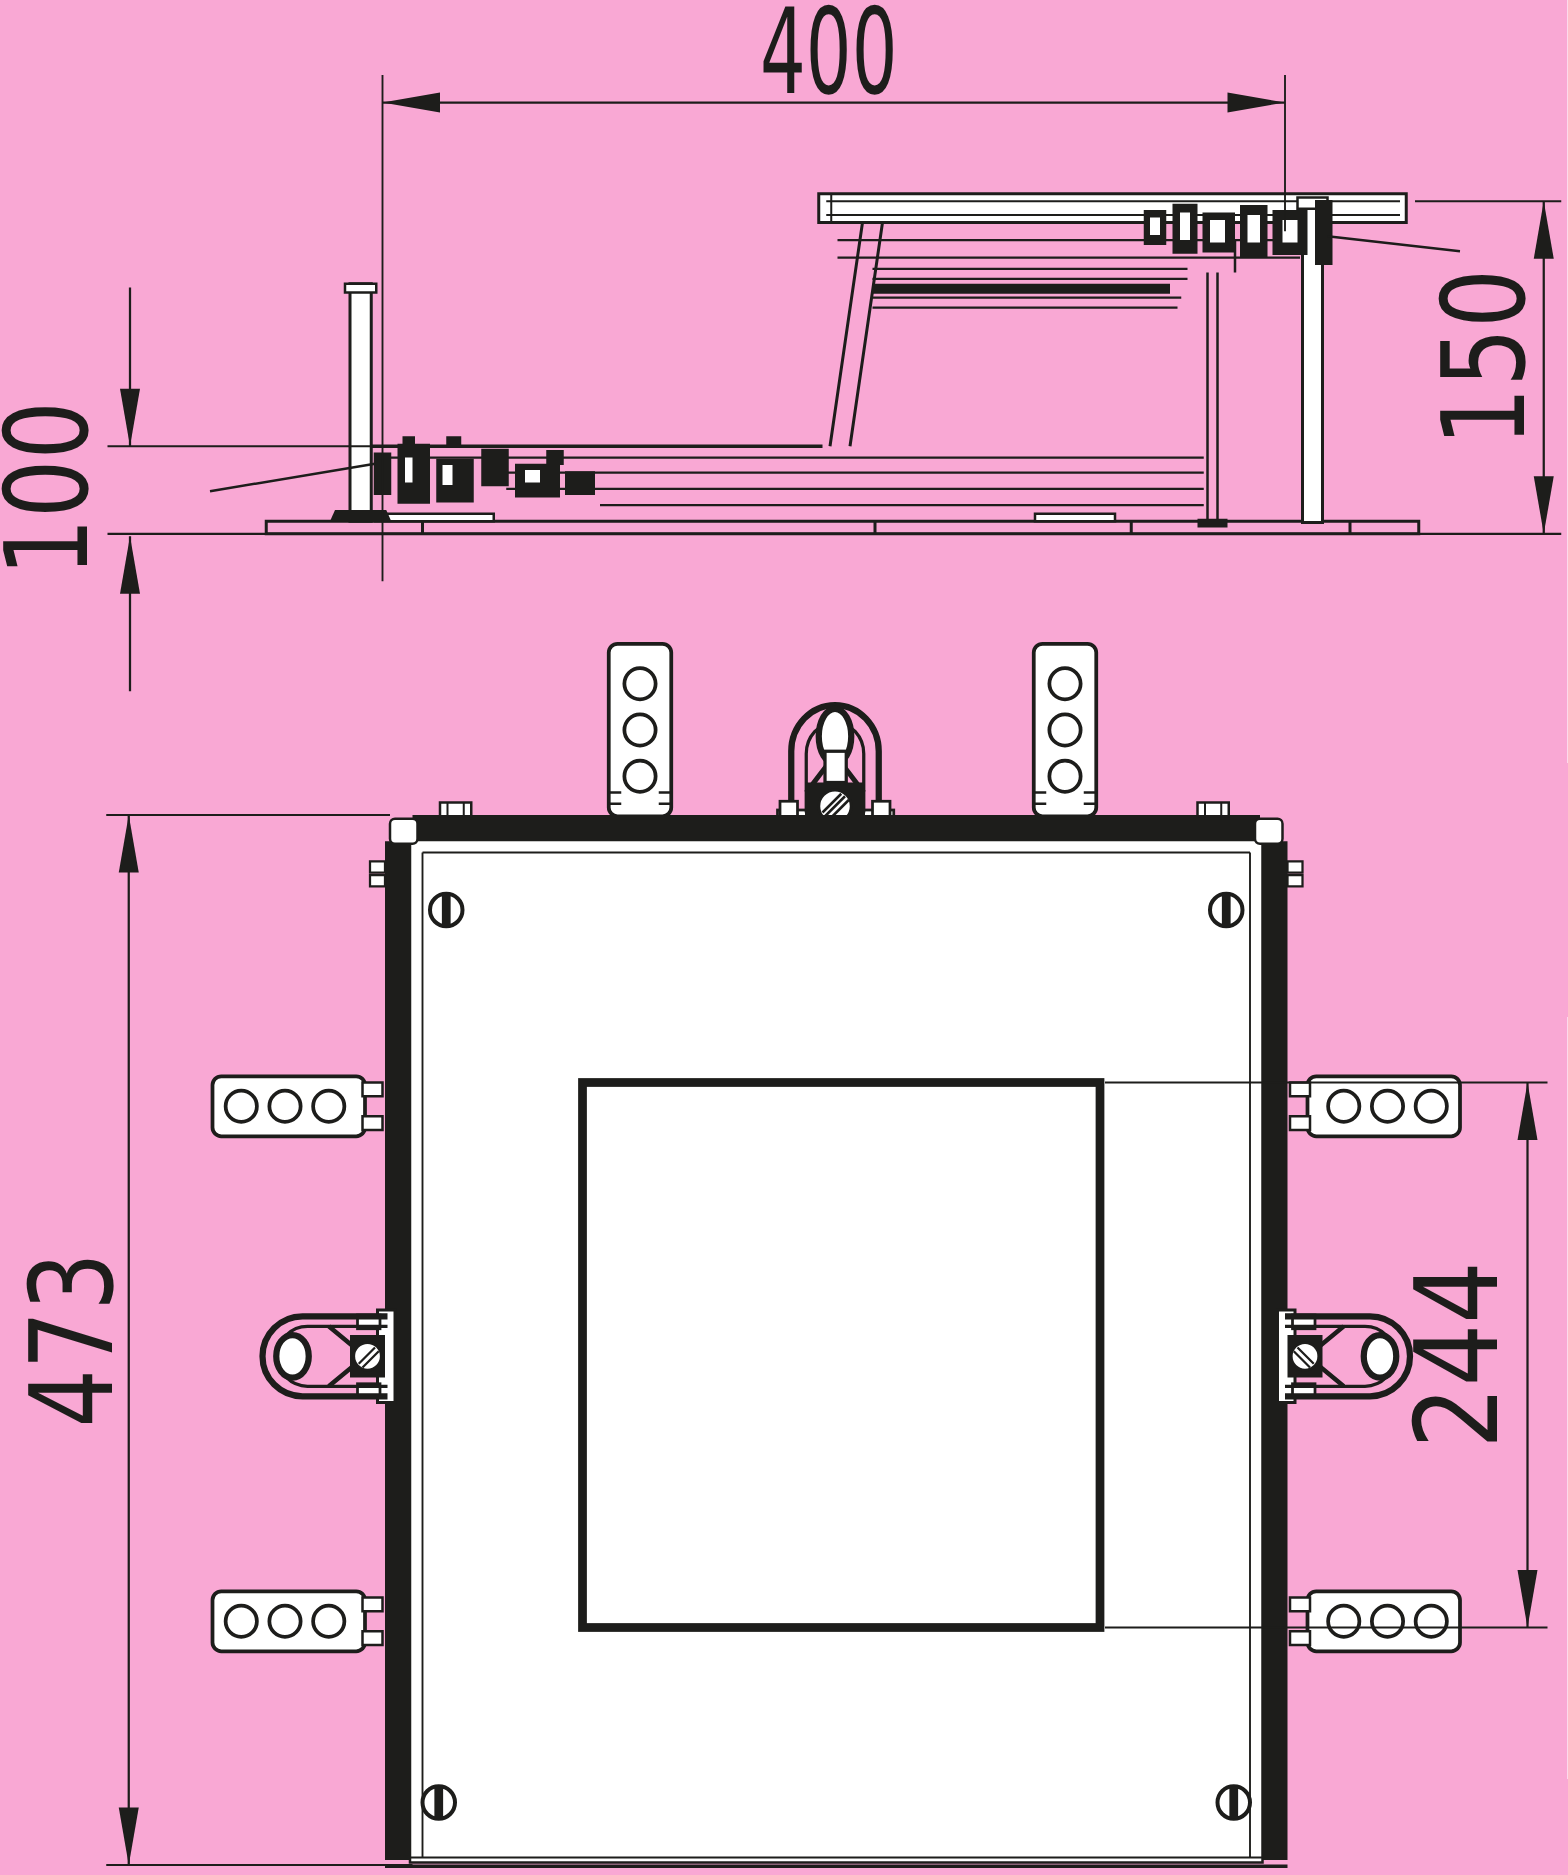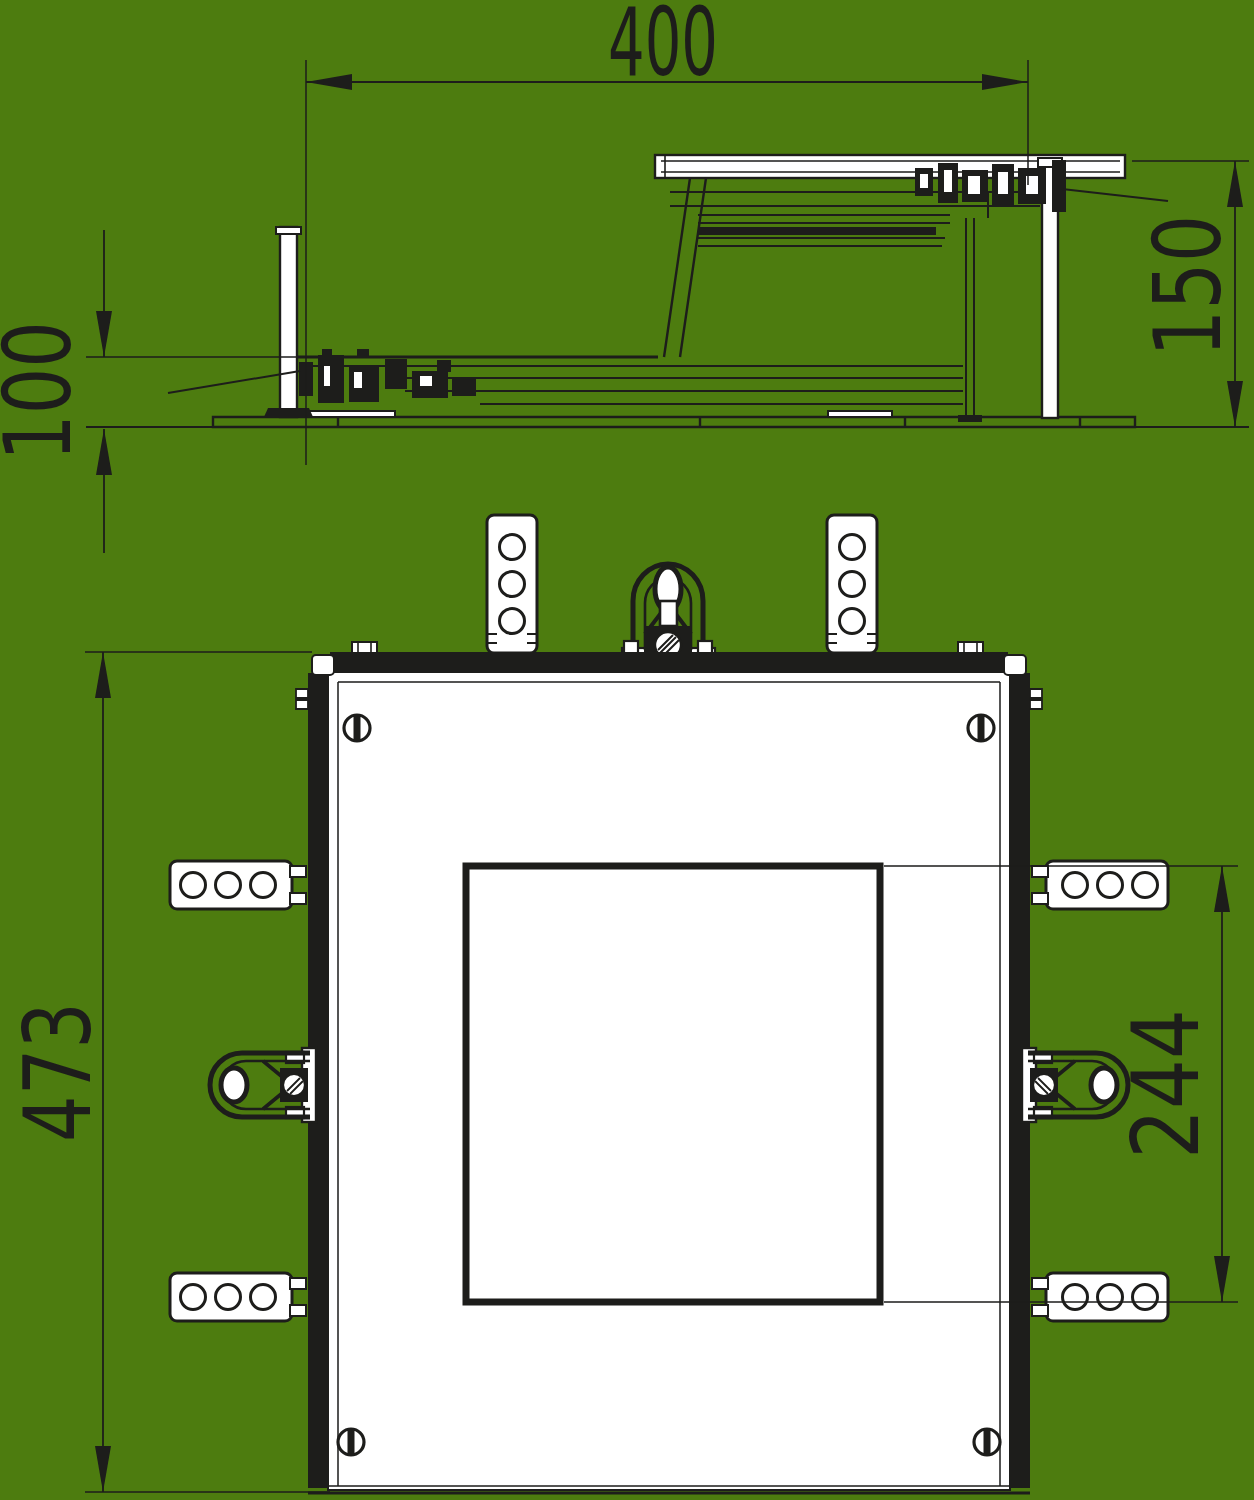--- a/index.html
+++ b/index.html
@@ -1,16 +1,16 @@
 <!DOCTYPE html>
 <html><head>
 <meta charset="utf-8">
 <style>
   html,body{margin:0;padding:0;background:#ffffff;}
-  .canvas{position:relative;width:1254px;height:1500px;background:#4d7c0f;overflow:hidden;}
+  .canvas{position:relative;width:1254px;height:1500px;background:#f9a8d4;overflow:hidden;}
   svg{position:absolute;left:0;top:0;}
   text{font-family:"DejaVu Sans","Liberation Sans",sans-serif;font-weight:normal;}
 </style>
 </head>
 <body>
 
 <div class="canvas">
 <svg width="1254" height="1500" viewBox="0 0 1254 1500" color="#1d1d1b">
 
   <g>

